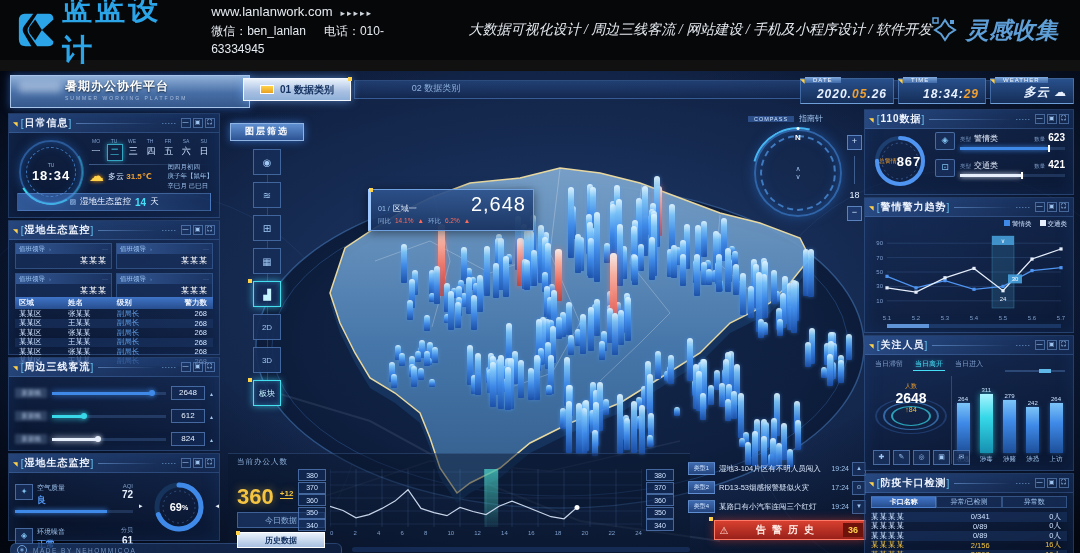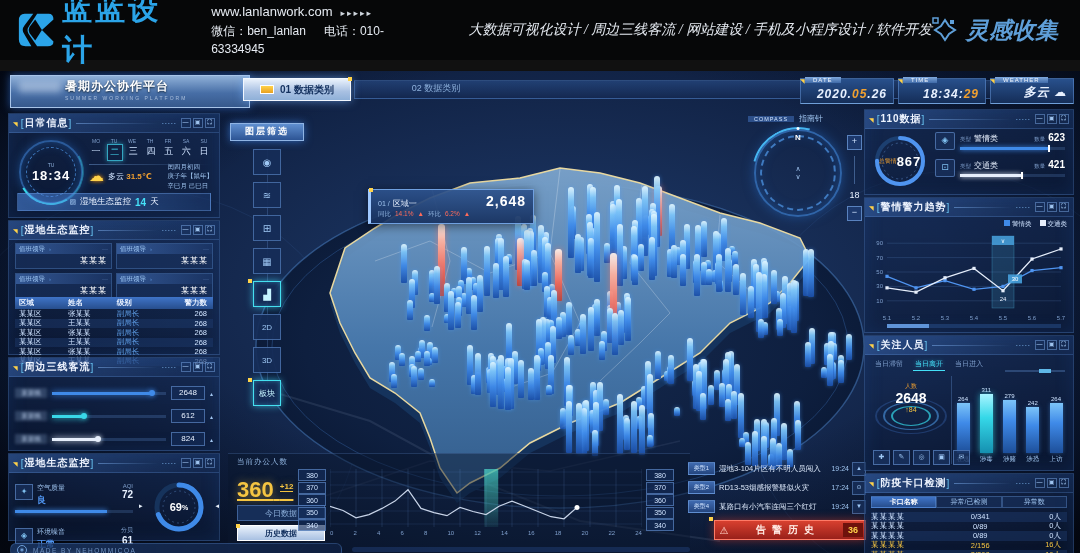--- a/index.html
+++ b/index.html
@@ -129,21 +129,21 @@
   
   #map-layer{position:absolute;left:250px;top:70px;width:620px;height:420px;z-index:1;}
   .mbar{position:absolute;width:6px;border-radius:3px 3px 1px 1px;opacity:.95;
     background:linear-gradient(180deg,#e2f6ff 0%,#7cc4f8 20%,#3f8ae8 55%,#1b4fa8 100%);box-shadow:0 0 4px rgba(80,160,255,.45);}
   .mbar.red{width:7px;background:linear-gradient(180deg,#fff0ea 0%,#ffb09e 25%,#f0685a 65%,#c04438 100%);box-shadow:0 0 6px rgba(255,120,100,.6);}
   #tooltip{position:absolute;left:368px;top:118px;width:148px;z-index:6;padding:3px 7px 4px;
     background:linear-gradient(180deg,rgba(45,82,140,.92),rgba(22,48,94,.92));border:1px solid #6fa0e0;border-left:3px solid #9fc8ff;box-shadow:0 2px 10px rgba(0,0,0,.5);}
   #tooltip .r1{display:flex;align-items:baseline;}
   #tooltip .idx{font-size:7px;color:#9fc4ef;margin-right:3px;}
   #tooltip .nm{font-size:8px;color:#e8f1ff;}
-  #tooltip .vl{margin-left:auto;font-size:14px;font-weight:bold;color:#fff;letter-spacing:1px;}
+  #tooltip .vl{margin-left:auto;font-size:20px;font-weight:normal;color:#fff;letter-spacing:1px;}
   #tooltip .r2{display:flex;gap:4px;font-size:6.5px;color:#8fb2dd;margin-top:1px;}
   #tooltip .pc{color:#ff6b5a;}
   
   #compass{position:absolute;left:748px;top:42px;width:120px;height:172px;z-index:4;}
   #compass .chd{display:flex;align-items:center;gap:5px;}
   #compass .cen{font-size:5.5px;color:#cfe3ff;background:rgba(70,120,200,.5);padding:0 6px;letter-spacing:1px;}
   #compass .ccn{font-size:8px;color:#9fc4ef;}
   #cring{position:absolute;left:6px;top:16px;width:84px;height:84px;border-radius:50%;border:2px solid #2f64a8;
     box-shadow:0 0 12px rgba(40,110,200,.5), inset 0 0 14px rgba(40,110,200,.4);}
   #cring .dashring{position:absolute;inset:4px;border-radius:50%;border:2px dashed #3f7ac0;}
@@ -153,21 +153,21 @@
   #cring .ch{position:absolute;left:50%;top:50%;transform:translate(-50%,-50%);text-align:center;font-size:7px;color:#9fc4ef;line-height:1.1;}
   #czoom{position:absolute;right:6px;top:22px;display:flex;flex-direction:column;align-items:center;gap:6px;}
   #czoom .zbtn{width:13px;height:13px;border:1px solid rgba(130,180,245,.6);background:rgba(30,60,115,.85);color:#cfe3ff;
     font-size:9px;line-height:11px;text-align:center;cursor:pointer;}
   #czoom .ztrack{width:1px;height:28px;background:rgba(130,180,245,.4);}
   #czoom .zval{font-size:9px;color:#e8f1ff;}
   
   #bottom-plate{position:absolute;left:228px;top:382px;width:462px;height:106px;background:rgba(10,22,45,.48);border-top:1px solid rgba(95,145,215,.25);z-index:2;}
   #office-info{position:absolute;left:237px;top:386px;width:92px;z-index:3;}
   #office-label{font-size:7.5px;color:#8fb2dd;letter-spacing:1px;}
-  #office-value{font-size:22px;font-weight:bold;color:#f5c542;line-height:1;margin-top:12px;text-shadow:0 0 8px rgba(245,197,66,.5);text-decoration:underline;}
+  #office-value{font-size:22px;font-weight:bold;color:#f5c542;line-height:1;margin-top:19px;text-shadow:0 0 8px rgba(245,197,66,.5);}
   #office-value sup{font-size:8px;font-weight:bold;color:#f5c542;border-bottom:1px solid #f5c542;}
   .obtn{position:relative;width:86px;height:14px;margin-top:4px;font-size:8px;display:flex;align-items:center;justify-content:center;cursor:pointer;
     background:rgba(25,50,95,.85);border:1px solid rgba(110,160,230,.45);color:#8fb2dd;}
   .obtn.act{background:linear-gradient(180deg,#eaf2fc,#a8c0e2);color:#13305e;font-weight:bold;border-color:#fff;justify-content:center;}
   .ycol{position:absolute;width:28px;top:398px;height:62px;display:flex;flex-direction:column;justify-content:space-between;z-index:3;}
   .ytick{height:10px;border:1px solid rgba(120,170,240,.5);background:rgba(20,45,90,.65);color:#cfe3ff;font-size:7px;display:flex;align-items:center;justify-content:center;}
   #office-chart{position:absolute;left:330px;top:398px;width:312px;height:58px;z-index:3;}
   #ox{position:absolute;left:330px;top:459px;width:312px;display:flex;justify-content:space-between;font-size:6px;color:#7f9fcc;z-index:3;}
   
   #alerts{position:absolute;left:688px;top:390px;width:178px;z-index:3;}

